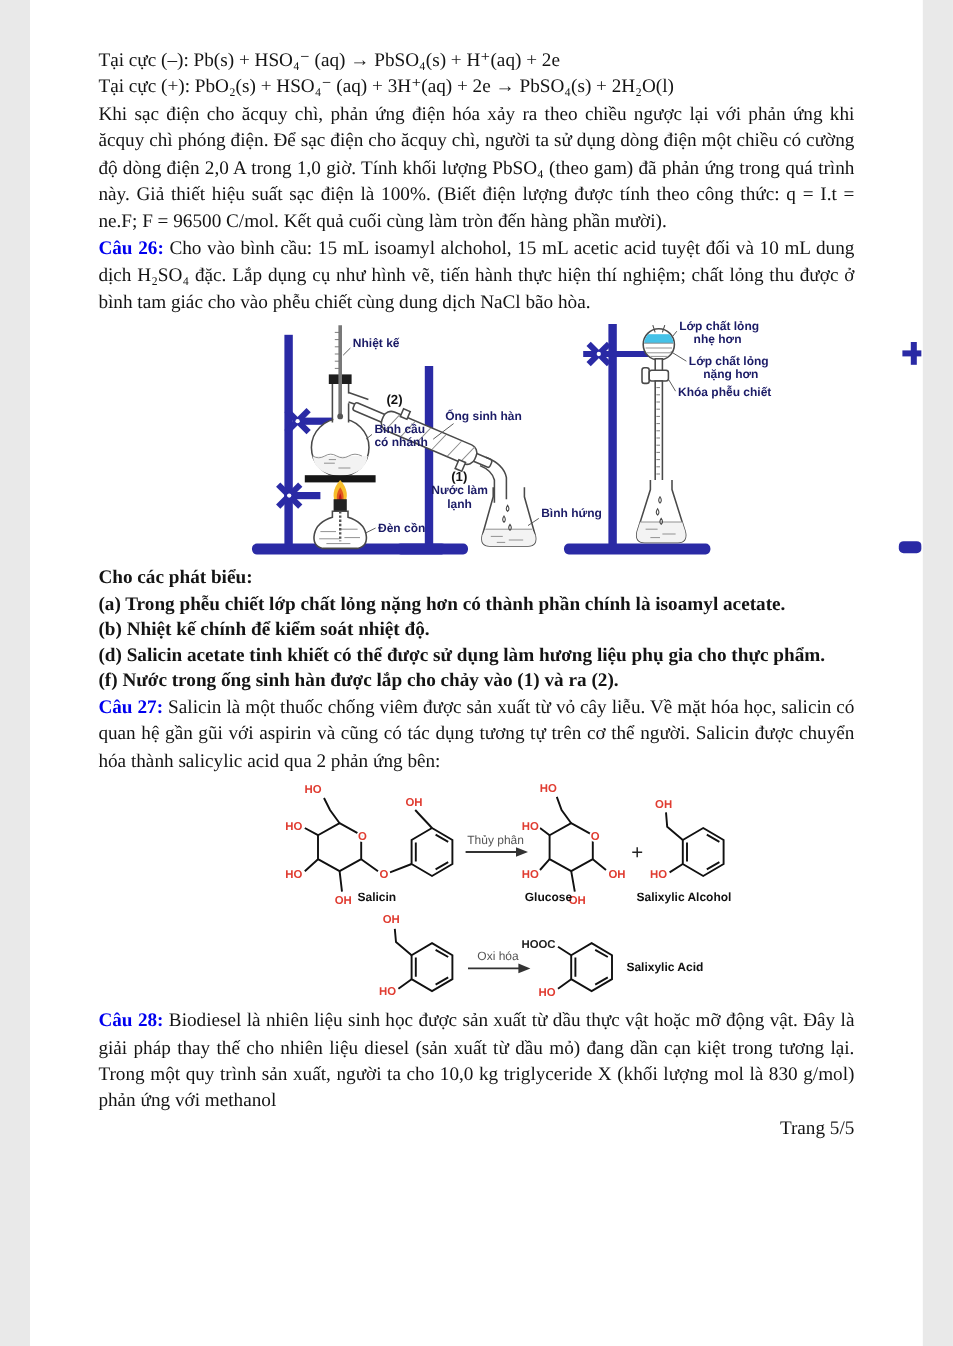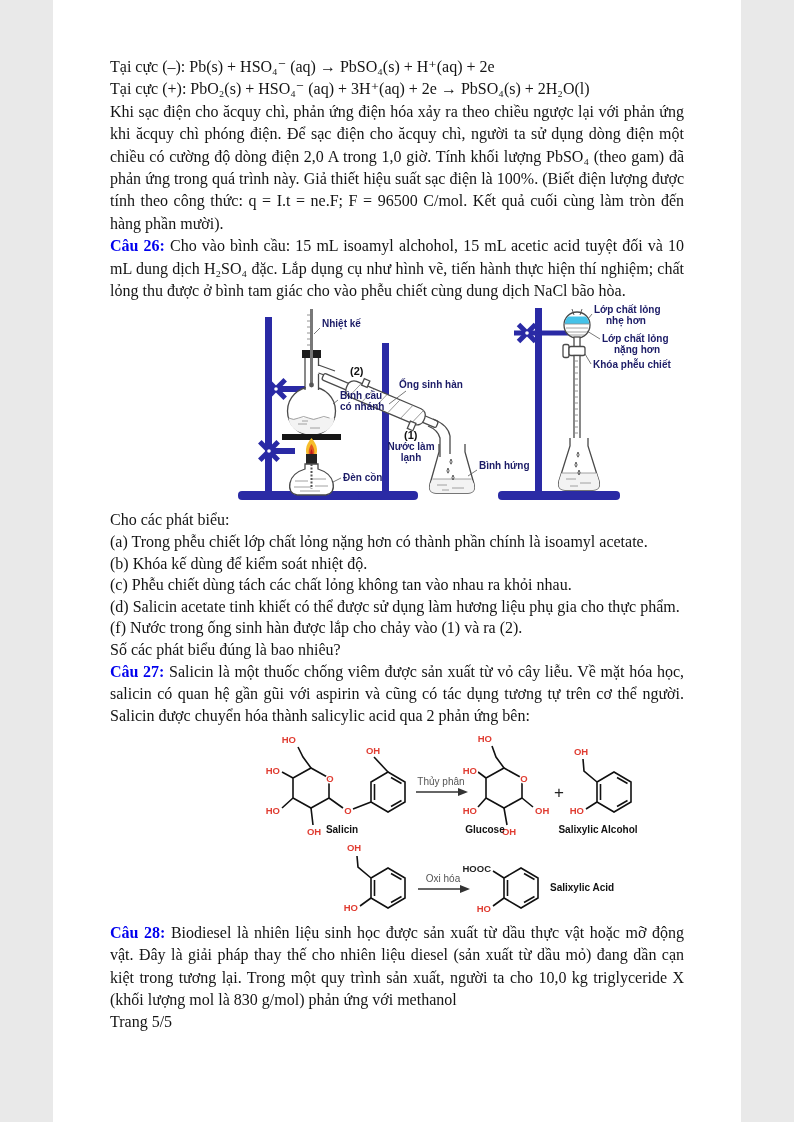--- a/index.html
+++ b/index.html
@@ -1,29 +1,29 @@
 <!DOCTYPE html>
 <html style="--ink: #141414; --question-blue: #0000EE; --stand-blue: #2A2AA5; --figure-label: #1B1B66; --liquid-cyan: #45C2E8; --structure-red: #E03C31; --flame-yellow: #F6BE2C; --flame-orange: #E2571F;"><head>
 <meta charset="utf-8">
 <style>
   html,body{margin:0;padding:0;background:#e9e9e9;}
   .page{
-    width:688px;height:1122px;background:#fff;margin:0 auto;position:relative;
-    box-sizing:border-box;padding:56px 57px 0 57px;
+    width:744px;height:1122px;background:#fff;margin:0 auto;position:relative;
+    box-sizing:border-box;padding:40px 57px 0 57px;
     font-family:"Liberation Serif","DejaVu Serif",serif;
     font-size:16px;color:var(--ink,#141414);overflow:hidden;
   }
   .para{margin:0;line-height:22.4px;}
   .just{text-align:justify;}
   .qlabel{color:var(--question-blue,#0000ee);font-weight:bold;margin-top:40px;}
-  .stmts p{margin:0;line-height:21.6px;}
+  .stmts p{margin:0;line-height:21.6px;font-weight:bold;}
   .figwrap{position:relative;}
   .fig1{margin:1px 0 2px 126px;}
   .fig2{margin:2px 0 0 126px;}
-  .footer{margin:0;line-height:22.4px;text-align:left;}
+  .footer{margin:0;line-height:22.4px;text-align:right;}
   
   svg{display:block;}
   .st{fill:var(--stand-blue,#2a2aa5);}
   .gl{fill:#fff;stroke:#4a4a4a;stroke-width:1.3;}
   .gll{fill:none;stroke:#4a4a4a;stroke-width:1.3;}
   .thin{stroke-width:0.9;}
   .liq{fill:#f3f3f3;stroke:none;}
   .dash{stroke:#8c8c8c;stroke-width:0.8;fill:none;}
   .tick{stroke:#777;stroke-width:0.8;fill:none;}
   .lead{stroke:#555;stroke-width:0.8;fill:none;}
@@ -196,25 +196,23 @@
         <rect class="st" x="544" y="27" width="16" height="5"></rect>
         <rect class="st" x="551" y="20" width="5" height="19"></rect>
         <rect class="st" x="541" y="186" width="19" height="10" rx="4"></rect>
       </g>
     </svg>
   </div>
 
   <div class="stmts">
     <p>Cho các phát biểu:</p>
     <p>(a) Trong phễu chiết lớp chất lỏng nặng hơn có thành phần chính là isoamyl acetate.</p>
-    <p>(b) Khóa kế dùng để kiểm soát nhiệt độ.</p>
-    <p>(c) Phễu chiết dùng tách các chất lỏng không tan vào nhau ra khỏi nhau.</p>
+    <p>(b) Nhiệt kế chính để kiểm soát nhiệt độ.</p>
     <p>(d) Salicin acetate tinh khiết có thể được sử dụng làm hương liệu phụ gia cho thực phẩm.</p>
     <p>(f) Nước trong ống sinh hàn được lắp cho chảy vào (1) và ra (2).</p>
-    <p>Số các phát biểu đúng là bao nhiêu?</p>
   </div>
 
   <p class="para just"><span class="qlabel">Câu 27:</span>
 <span>Salicin là một thuốc chống viêm được sản xuất từ vỏ cây liễu. Về mặt hóa học, salicin có quan hệ gần gũi với aspirin và cũng có tác dụng tương tự trên cơ thể người. Salicin được chuyển hóa thành salicylic acid qua 2 phản ứng bên:</span></p>
 
   <div class="figwrap fig2">
     <svg width="520" height="192" viewBox="0 0 520 192">
 
       <g>
         <polygon class="bond" fill="none" points="93,48 75,38 57,48 57,68 75,78 93,68"></polygon>

